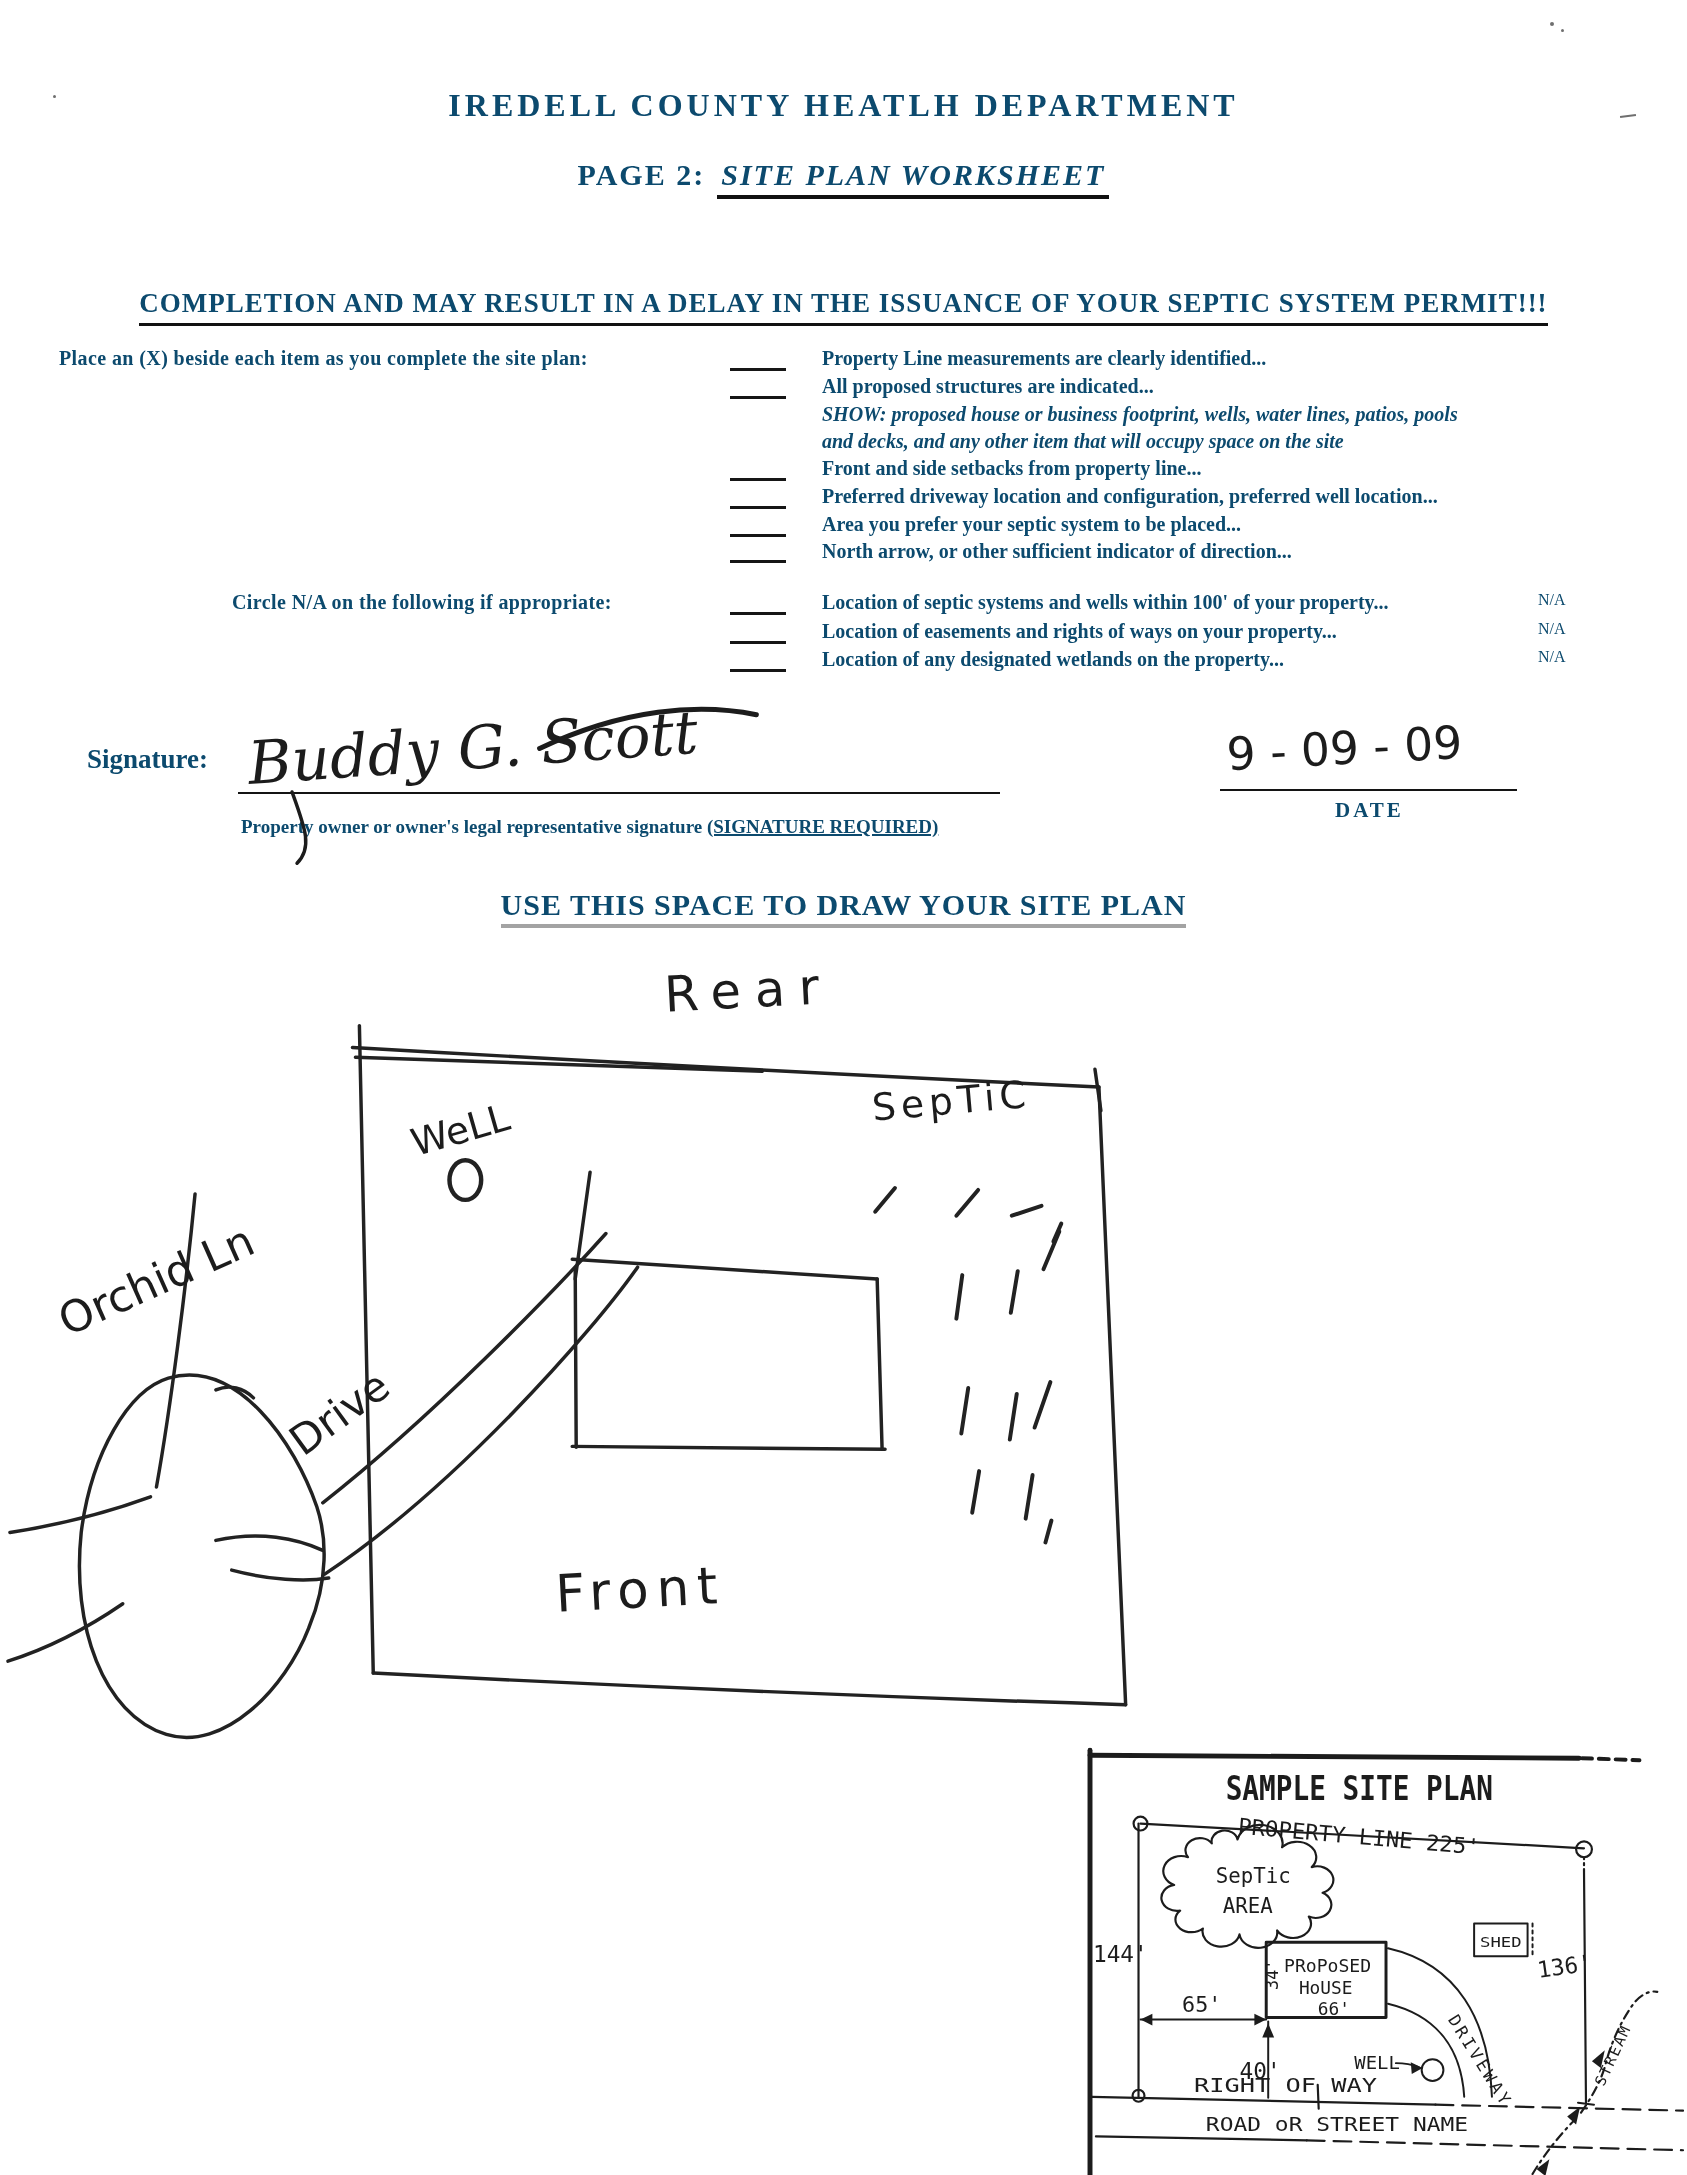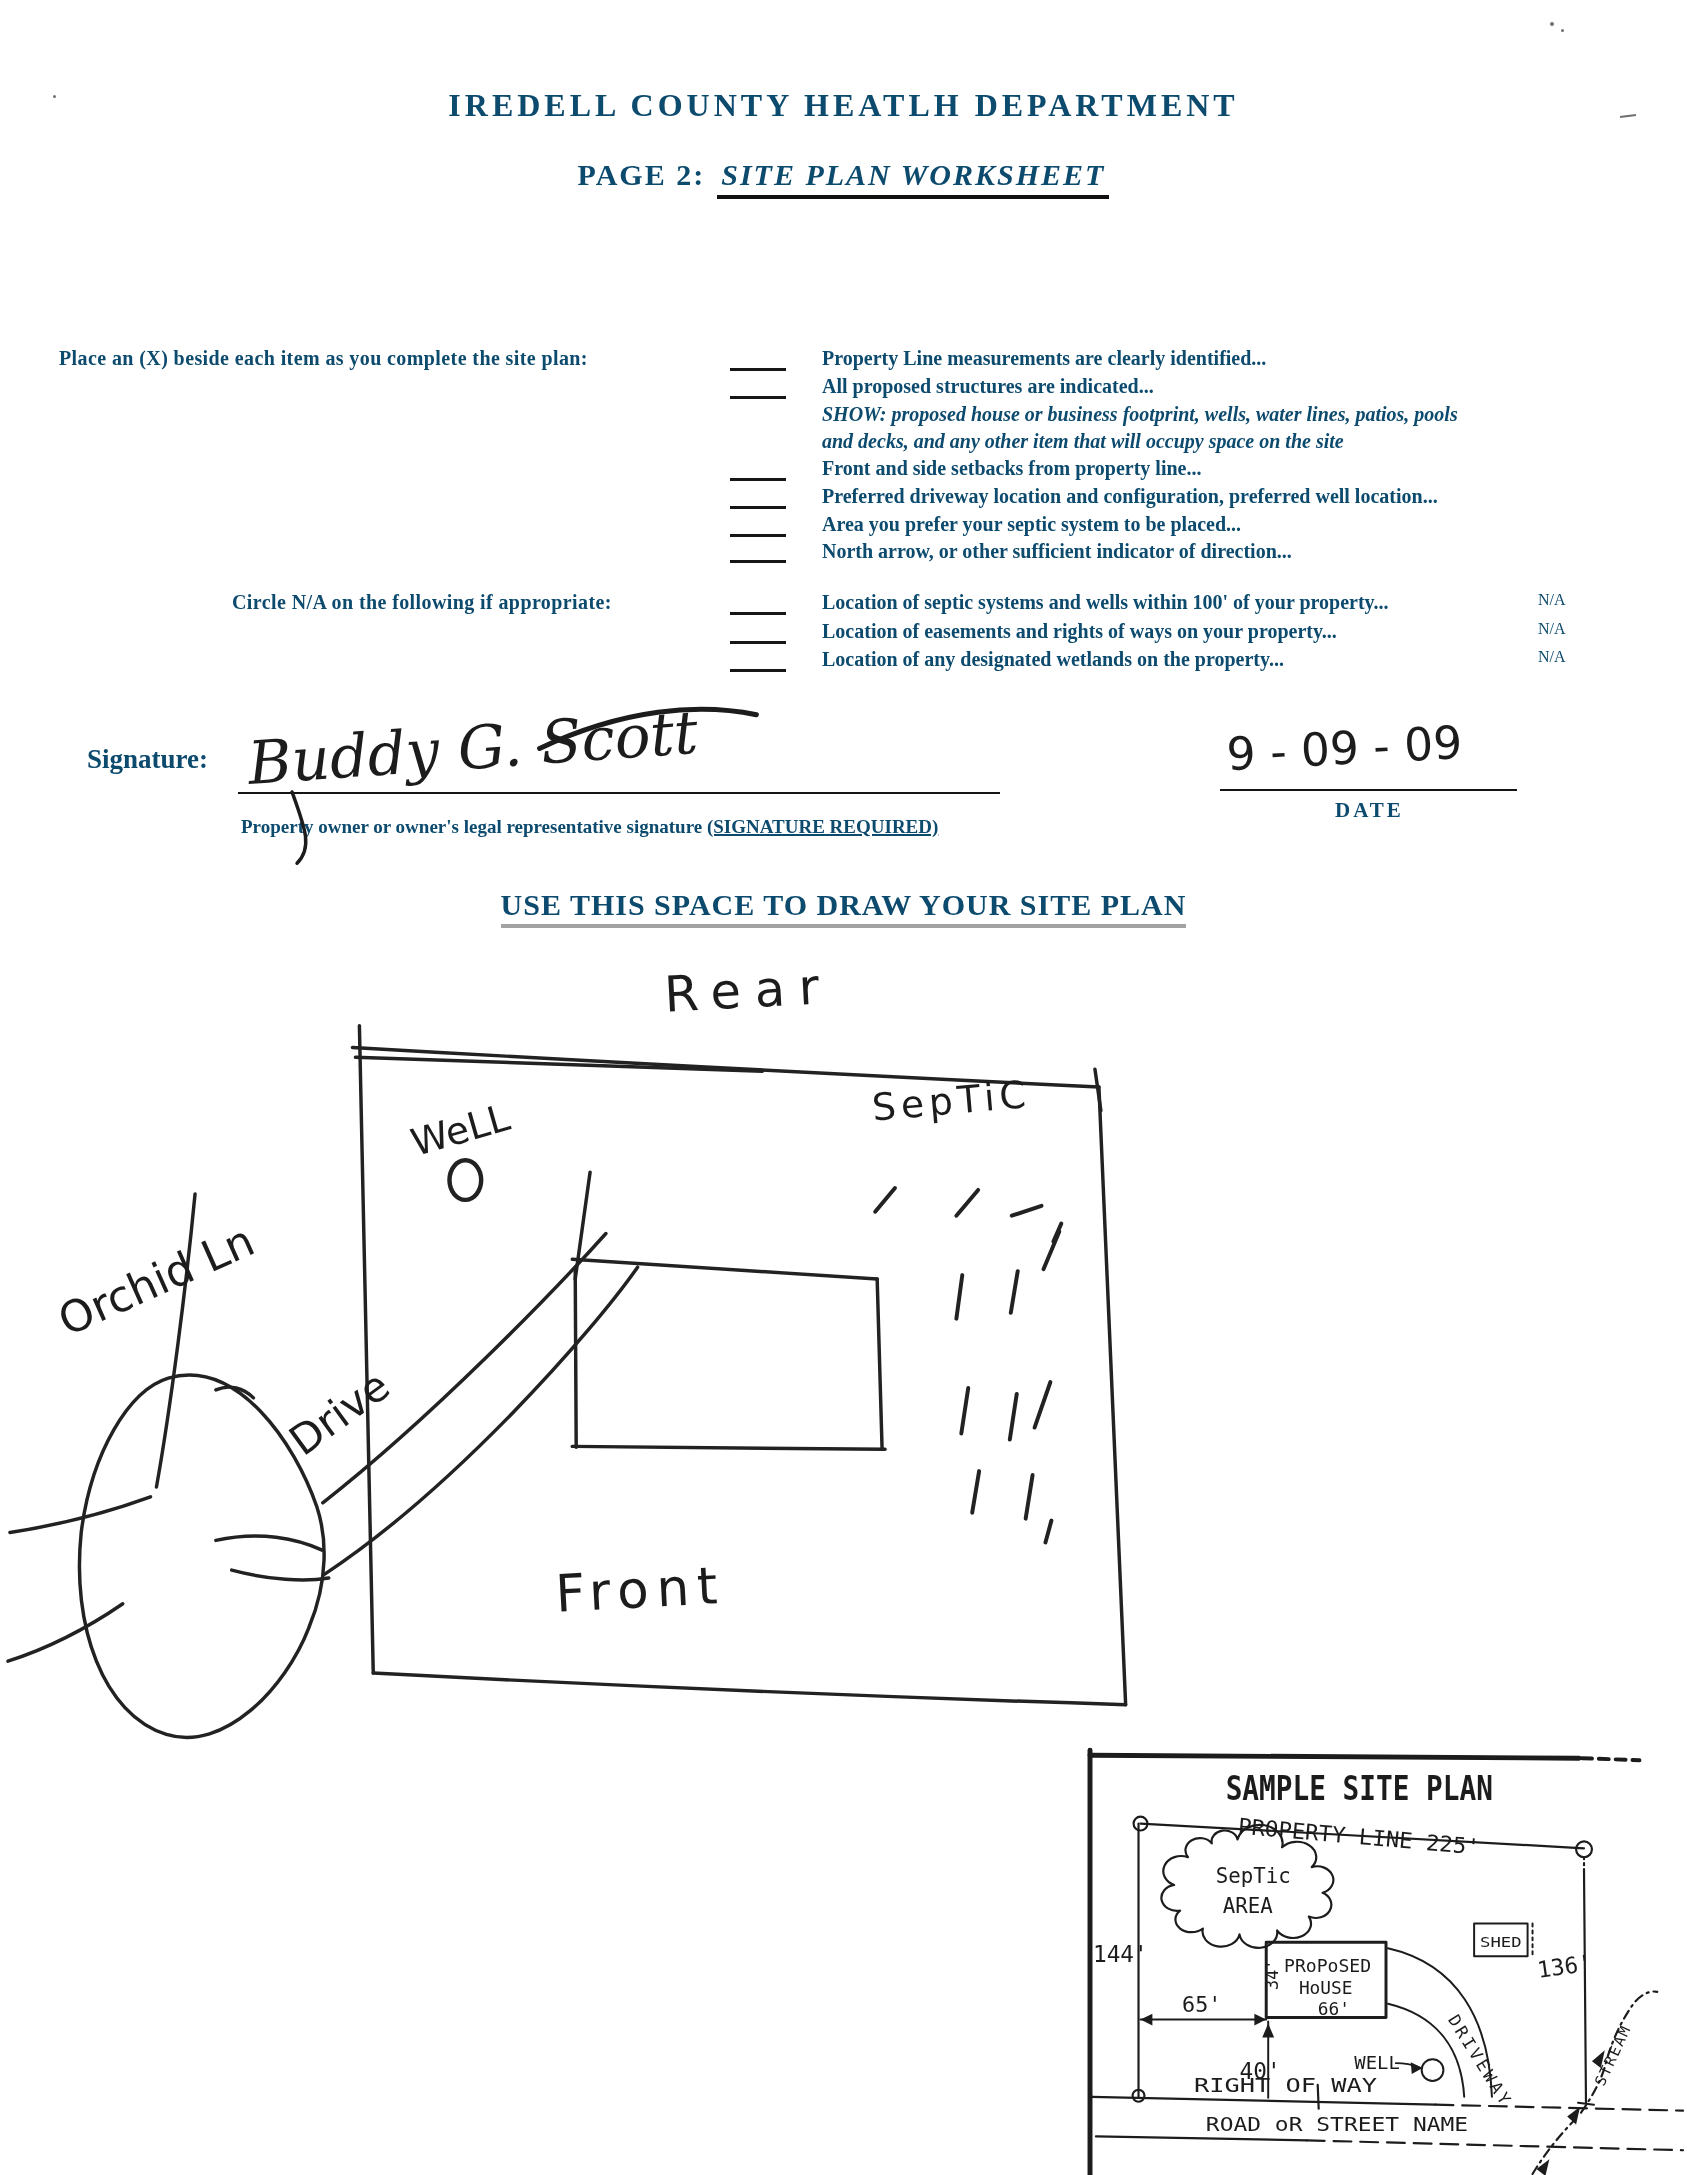--- a/index.html
+++ b/index.html
@@ -34,20 +34,21 @@
 
 <div class="page">
 
   <div class="abs ctr title" style="top:87px;">IREDELL COUNTY HEATLH DEPARTMENT</div>
   <div class="abs ctr subtitle" style="top:158px;">
     <span>PAGE 2:</span><span class="ital">SITE PLAN WORKSHEET</span>
   </div>
 
   <div class="abs ctr warn" style="top:246px;">
     <br>
+    <span>COMPLETION AND MAY RESULT IN A DELAY IN THE ISSUANCE OF YOUR SEPTIC SYSTEM PERMIT!!!</span>
   </div>
 
   <div class="abs chk-label" style="left:59px;top:347px;">Place an (X) beside each item as you complete the site plan:</div>
 
   <div class="blank" style="top:368px;"></div>
   <div class="abs chk-item" style="left:822px;top:347px;">Property Line measurements are clearly identified...</div>
 
   <div class="blank" style="top:396px;"></div>
   <div class="abs chk-item" style="left:822px;top:375px;">All proposed structures are indicated...</div>
 

